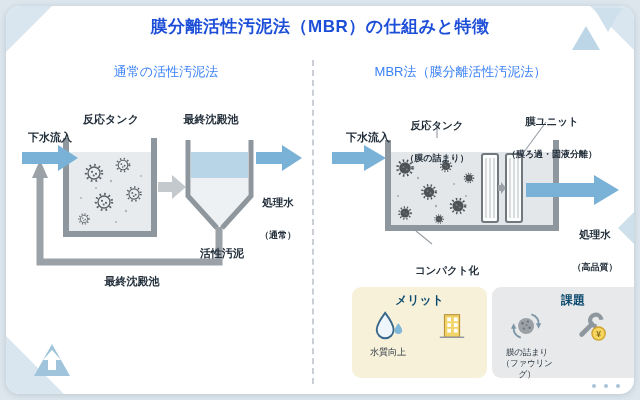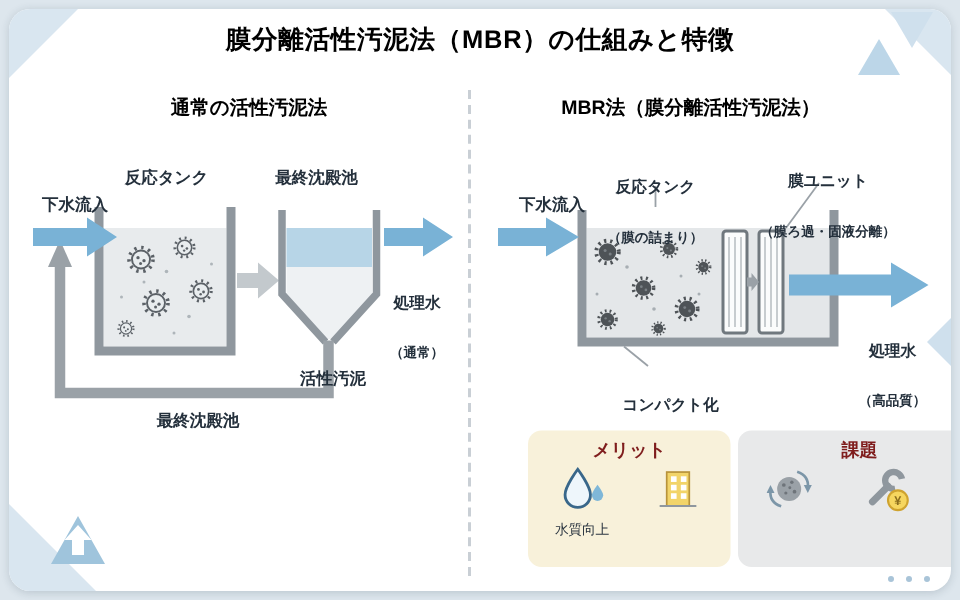--- a/index.html
+++ b/index.html
@@ -15,39 +15,39 @@
     box-shadow:0 1px 6px rgba(40,60,80,.18);
     overflow:hidden;
   }
   .layer{position:absolute;left:0;top:0;}
   .lbl{
     position:absolute;text-align:center;white-space:pre-line;line-height:1.28;
     color:#24303c;
   }
   .b{font-weight:700;}
   .title{
-    left:0;right:0;top:10px;font-size:17px;font-weight:700;color:#000000;
+    left:0;right:0;top:10px;font-size:17px;font-weight:700;color:#1d4ed8;
     letter-spacing:.5px;
   }
-  .panel-heading{font-size:13px;font-weight:700;color:#000000;}
+  .panel-heading{font-size:13px;font-weight:400;color:#3b82f6;}
   .divider{
     position:absolute;left:306px;top:54px;height:324px;width:0;
     border-left:2px dashed #c9cfd5;
   }
   .sm{font-size:11px;}
   .lbl .sub{font-size:9px;font-weight:700;}
   .lbl .main{font-size:10.5px;font-weight:700;}
   .infobox{
     position:absolute;border-radius:9px;
   }
   .merit{left:346px;top:281px;width:135px;height:91px;background:#f8f1da;}
   .issue{left:486px;top:281px;width:162px;height:91px;background:#e8e9ea;}
   .box-title{
     position:absolute;left:0;right:0;top:5px;text-align:center;
-    font-size:12px;font-weight:700;color:#7f1d1d;
+    font-size:12px;font-weight:700;color:#0c4a6e;
   }
   .box-item{position:absolute;top:23px;text-align:center;}
   .box-item svg{display:inline-block;}
   .box-item-label{
     font-size:9.2px;font-weight:400;white-space:pre-line;line-height:1.3;
     color:#2a3540;margin-top:1px;letter-spacing:-.2px;
   }
   .issue .box-item-label{font-size:8.6px;letter-spacing:-.3px;}
 </style>
 </head>
@@ -238,20 +238,22 @@
             <circle cx="19" cy="12" r="1.3"></circle>
           <circle cx="21" cy="19" r="1.4"></circle>
             <circle cx="14.5" cy="20" r="1.2"></circle>
           <circle cx="17.5" cy="16" r="1.1"></circle>
         </g>
         <path d="M 23,4 Q 32,7 31,16" fill="none" stroke="#7c96a8" stroke-width="2"></path>
         <polygon points="28,14 34,14 31,20" fill="#7c96a8"></polygon>
         <path d="M 11,30 Q 2,27 3,18" fill="none" stroke="#7c96a8" stroke-width="2"></path>
         <polygon points="0,20 6,20 3,14" fill="#7c96a8"></polygon>
       </svg>
+      <div class="box-item-label">膜の詰まり
+（ファウリング）</div>
     </div>
     <div class="box-item" style="left:70px;width:60px;">
       <svg width="32" height="32" viewBox="0 0 34 34">
         <line x1="6" y1="26" x2="17" y2="15" stroke="#8f979e" stroke-width="5" stroke-linecap="round"></line>
         <circle cx="21" cy="11" r="6" fill="none" stroke="#8f979e" stroke-width="4.5" stroke-dasharray="28 10" transform="rotate(80 21 11)"></circle>
         <circle cx="24" cy="25" r="7" fill="#f6d65f" stroke="#cfa32f" stroke-width="1.5"></circle>
         <text x="24" y="28.5" text-anchor="middle" font-size="9" font-weight="bold" fill="#8a6d1d">¥</text>
       </svg>
     </div>
   </div>

